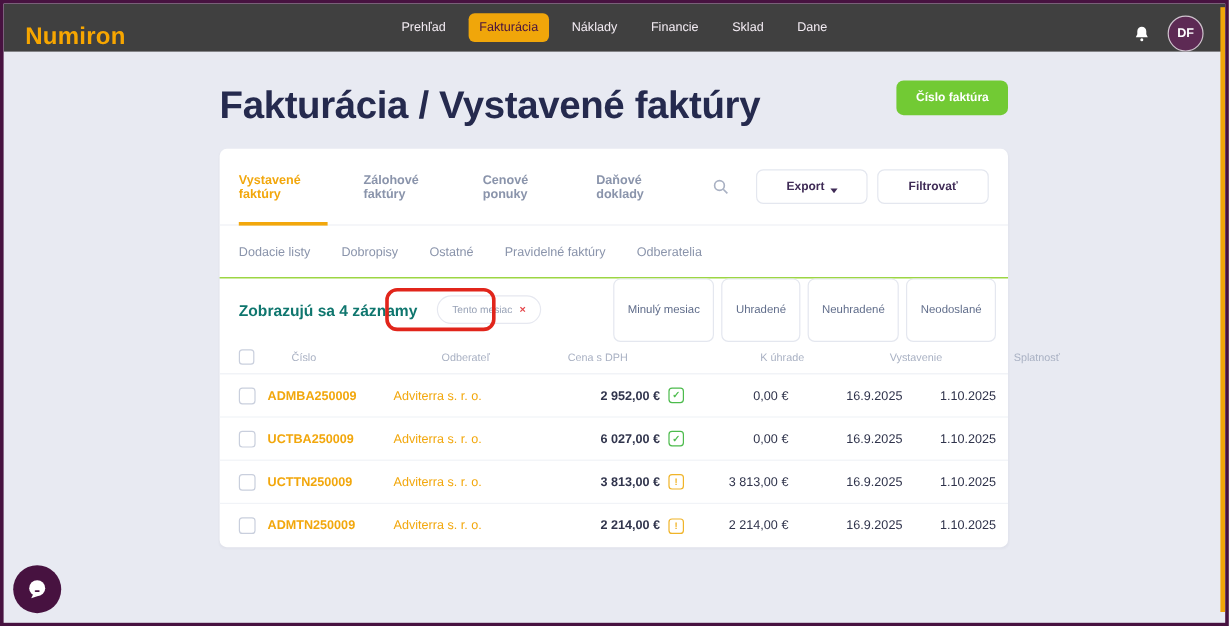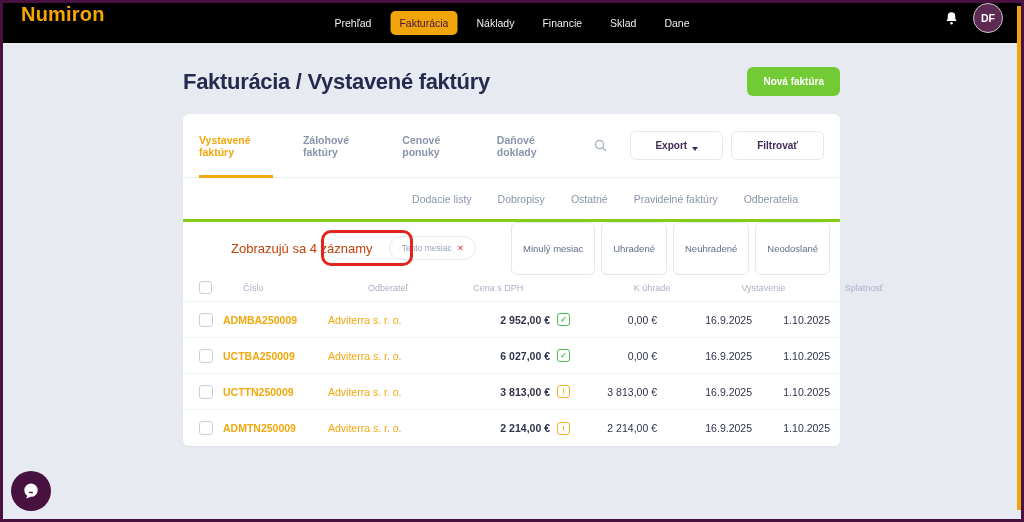--- a/index.html
+++ b/index.html
@@ -10,22 +10,22 @@
     position:relative;
     border:3px solid #471240;
   }
   
   .scroll-thumb {
     position:absolute; right:0; top:3px; width:4px; height:504px;
     background:#f0a60a; z-index:60;
   }
   
   .topbar {
-    position:relative; height:40px; background:#000000;
-    display:flex; align-items:flex-start; padding:0 18px; z-index:5;
+    position:relative; height:40px; background:#404040;
+    display:flex; align-items:flex-end; padding:0 18px; z-index:5;
   }
   .logo { color:#f7a600; font-size:20px; font-weight:bold; letter-spacing:.2px; }
   .topnav {
     position:absolute; left:50%; top:0; height:100%; transform:translateX(-50%);
     display:flex; align-items:center; gap:10px;
   }
   .topnav-item {
     color:#f3ecf3; font-size:10.5px; font-weight:normal; padding:6px 9px;
     border-radius:5px; white-space:nowrap; cursor:pointer;
   }
@@ -33,21 +33,21 @@
   .topbar-right { margin-left:auto; display:flex; align-items:center; gap:14px; }
   .bell { width:16px; height:16px; display:flex; align-items:center; justify-content:center; }
   .avatar {
     width:30px; height:30px; border-radius:50%; background:#5d2a54;
     border:1.5px solid #cfc3ce; color:#fff; font-size:10.5px; font-weight:bold;
     display:flex; align-items:center; justify-content:center;
   }
   
   .content { width:657px; margin-left:180px; }
   .page-head { display:flex; align-items:flex-start; justify-content:space-between; margin-top:26px; }
-  .page-title { color:#252a4e; font-size:22px; font-weight:bold; letter-spacing:-.3px; }
+  .page-title { color:#252a4e; font-size:32px; font-weight:bold; letter-spacing:-.3px; }
   .btn-new {
     background:#72ca34; color:#fff; font-size:10px; font-weight:bold;
     border:none; border-radius:6px; padding:9px 16px; margin-top:-2px; cursor:pointer;
   }
   
   .card { background:#fff; border-radius:6px; margin-top:18px; box-shadow:0 1px 2px rgba(40,40,80,.04); }
   .tabs-row {
     display:flex; align-items:center; height:64px; padding:0 16px;
     border-bottom:1px solid #eef0f5;
   }
@@ -61,25 +61,25 @@
   }
   .tabs-row .spacer { flex:1; }
   .search-btn { width:16px; height:16px; margin-right:14px; cursor:pointer; }
   .btn-outline {
     background:#fff; border:1px solid #e4e7ef; border-radius:6px;
     color:#3f2b56; font-size:10px; font-weight:bold; padding:8px 0;
     width:112px; text-align:center; cursor:pointer; margin-left:8px;
     display:inline-flex; align-items:flex-end; justify-content:center; gap:5px;
   }
   .caret { width:0; height:0; border-left:3.5px solid transparent; border-right:3.5px solid transparent; border-top:4px solid #3f2b56; }
-  .subtabs-row { display:flex; align-items:center; height:44px; padding:0 16px; border-bottom:3px solid #84cc16;justify-content:flex-end; }
+  .subtabs-row { display:flex; align-items:center; height:44px; padding:0 16px; border-bottom:1px solid #84cc16; }
   .subtab { font-size:10.5px; color:#8a94ab; margin-right:26px; cursor:pointer; }
   
   .filter-row { display:flex; align-items:center; height:52px; padding:0 10px 0 16px; position:relative; }
-  .records-text { color:#c2410c; font-size:13px; font-weight:normal;margin-left:32px; }
+  .records-text { color:#0f766e; font-size:13px; font-weight:bold; }
   .chip {
     display:inline-flex; align-items:center; gap:6px; margin-left:16px;
     border:1px solid #e6e8f0; border-radius:14px; padding:6px 12px;
     font-size:8.5px; color:#98a2b6; background:#fff; cursor:pointer;
   }
   .chip .x { color:#e5484d; font-weight:bold; font-size:9px; }
   .annotation {
     position:absolute; left:138px; top:8px; width:92px; height:36px;
     border:3px solid #e1251b; border-radius:10px; pointer-events:none; z-index:20;
   }
@@ -138,21 +138,21 @@
         <circle cx="12" cy="19.5" r="2"></circle>
       </svg>
     </div>
     <div class="avatar">DF</div>
   </div>
 </div>
 
 <div class="content">
   <div class="page-head">
     <div class="page-title">Fakturácia / Vystavené faktúry</div>
-    <button class="btn-new">Nová faktúra</button>
+    <button class="btn-new">Číslo faktúra</button>
   </div>
 
   <div class="card">
 
     <div class="tabs-row">
       <div class="tab active">Vystavené faktúry</div>
       <div class="tab">Zálohové faktúry</div>
       <div class="tab">Cenové ponuky</div>
       <div class="tab">Daňové doklady</div>
       <div class="spacer"></div>

